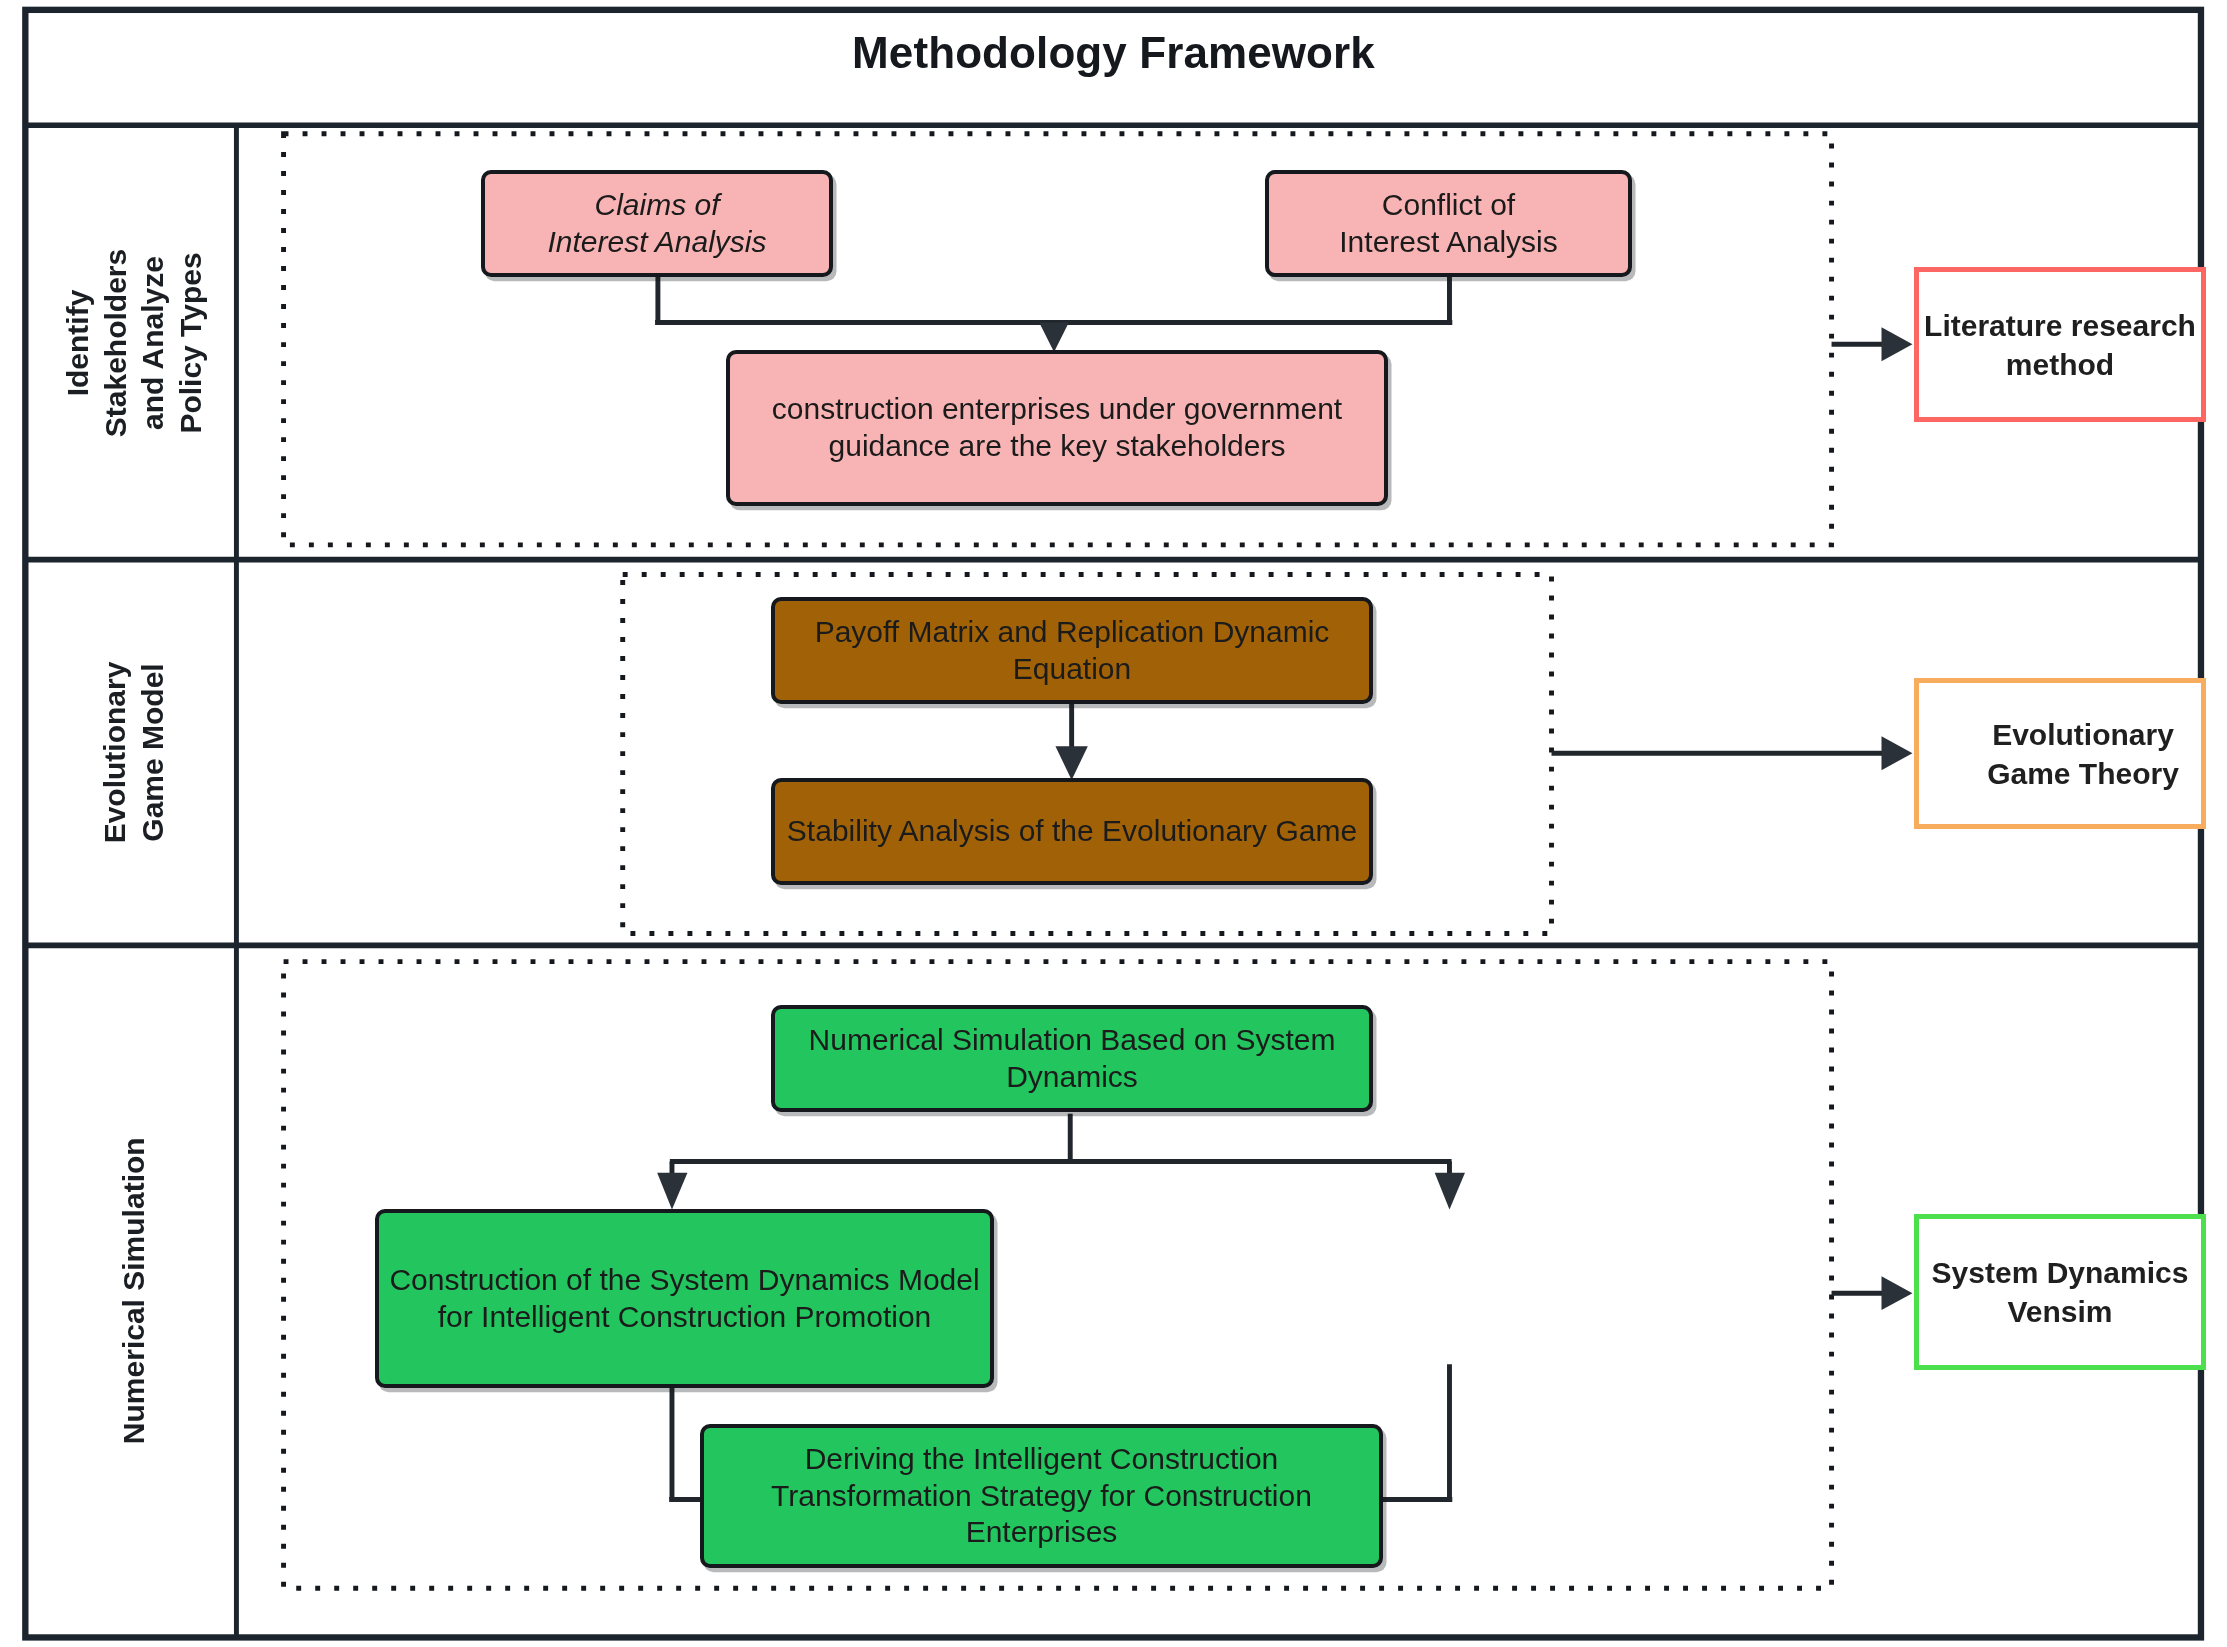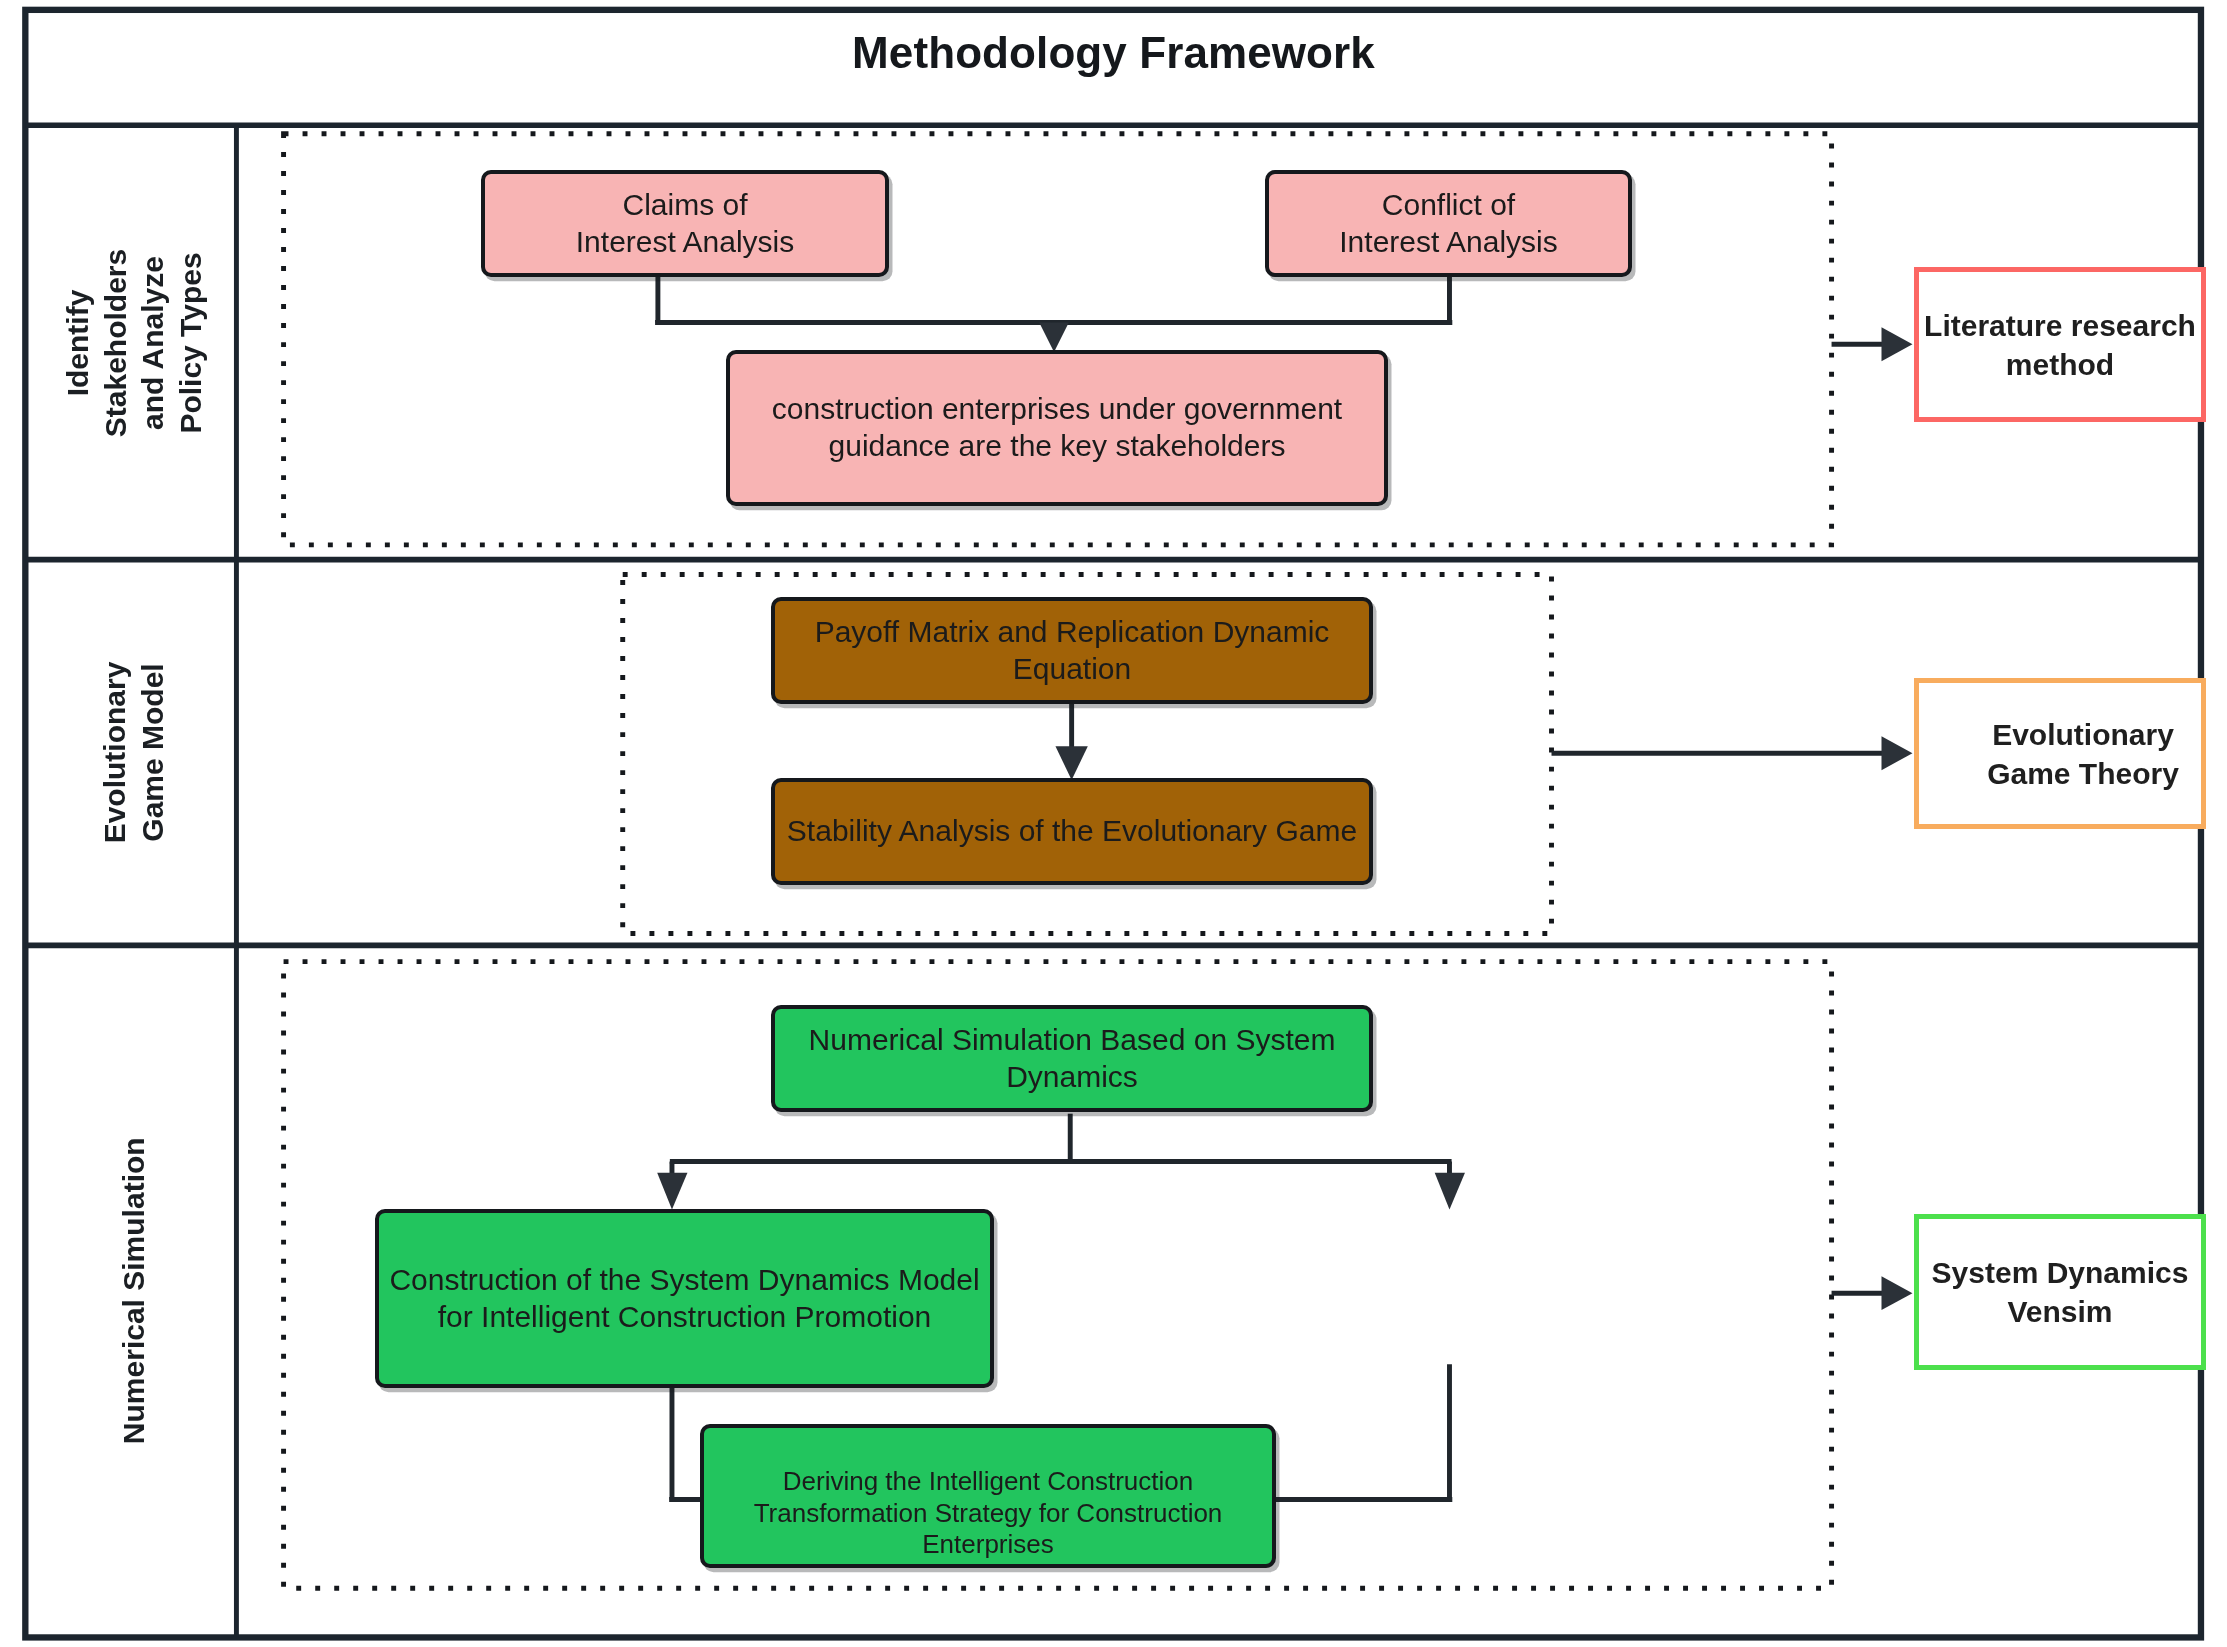--- a/index.html
+++ b/index.html
@@ -186,21 +186,21 @@
       <span>Evolutionary Game Model</span>
     </div>
   </div>
 
   <div class="rowlabel" style="left:32px; top:948px; width:203px; height:686px; font-size:30px;">
     <div class="inner">
       <span>Numerical Simulation</span>
     </div>
   </div>
 
-  <div class="node pink" style="left:481px; top:170px; width:408px; height:107px; font-size:30px;">
+  <div class="node pink" style="left:481px; top:170px; width:352px; height:107px; font-size:30px;font-style:italic;">
     <span>Claims of<br>Interest Analysis</span>
   </div>
 
   <div class="node pink" style="left:1265px; top:170px; width:367px; height:107px; font-size:30px;">
     <span>Conflict of<br>Interest Analysis</span>
   </div>
 
   <div class="node pink" style="left:726px; top:350px; width:662px; height:156px; font-size:30px;">
     <span>construction enterprises under government guidance are the key stakeholders</span>
   </div>
@@ -223,21 +223,21 @@
 
   <div class="node green" style="left:771px; top:1005px; width:602px; height:107px; font-size:30px;">
     <span>Numerical Simulation Based on System Dynamics</span>
   </div>
 
   <div class="node green" style="left:375px; top:1209px; width:619px; height:179px; font-size:30px;align-items:center;">
     <span>Construction of the System Dynamics Model for Intelligent Construction Promotion</span>
   </div>
 
 
-  <div class="node green" style="left:700px; top:1424px; width:576px; height:144px; font-size:26px;align-items:flex-end;">
+  <div class="node green" style="left:700px; top:1424px; width:683px; height:144px; font-size:30px;">
     <span>Deriving the Intelligent Construction Transformation Strategy for Construction Enterprises</span>
   </div>
 
   <div class="method green" style="left:1914px; top:1214px; width:292px; height:156px; font-size:30px;">
     <span>System Dynamics Vensim</span>
   </div>
 
 </div>
 
 

